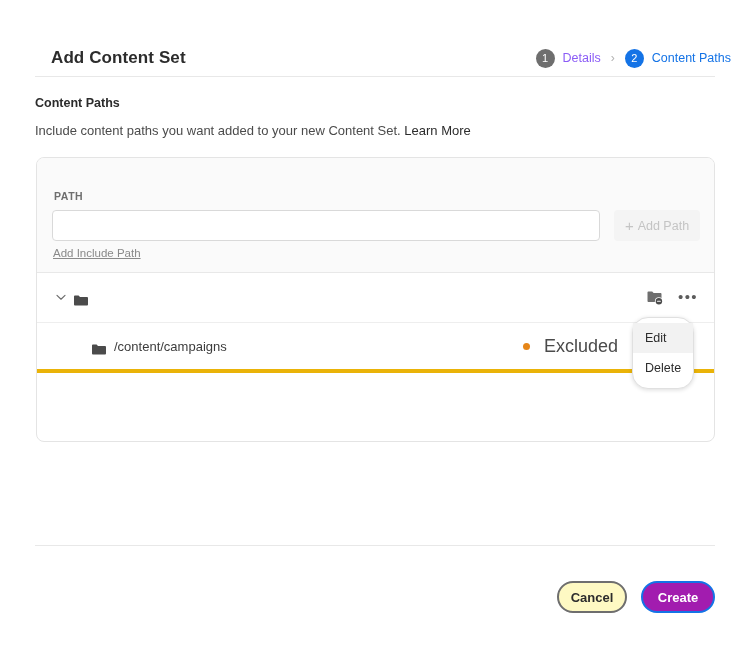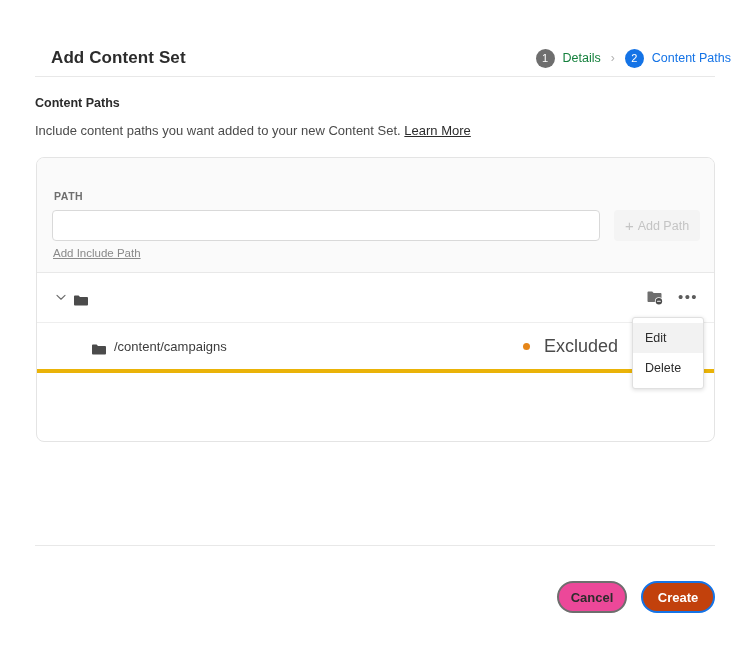--- a/index.html
+++ b/index.html
@@ -62,21 +62,21 @@
     justify-content: center;
     font-size: 11px;
     color: #ffffff;
     line-height: 1;
     font-weight: normal;
   }
 
   .step-circle.inactive { background: #6e6e6e; }
   .step-circle.active   { background: #1473e6; }
 
-  .step-label { font-size: 12.5px; color: #15803d; }
+  .step-label { font-size: 12.5px; color: #8b5cf6; }
   .step-label.active { color: #1473e6; }
 
   .step-sep {
     font-size: 12px;
     color: #b3b3b3;
     margin: 0 1px;
     line-height: 1;
   }
 
   .header-rule {
@@ -102,21 +102,20 @@
     position: absolute;
     left: 35px;
     top: 123px;
     font-size: 13px;
     color: #4b4b4b;
     white-space: nowrap;
   }
 
   .learn-more {
     color: #2c2c2c;
-    text-decoration: underline;
     cursor: pointer;
   }
 
   
   .card {
     position: absolute;
     left: 36px;
     top: 157px;
     width: 679px;
     height: 285px;
@@ -272,23 +271,23 @@
     cursor: pointer;
     line-height: 1;
     padding-bottom: 4px;
   }
 
   
   .menu {
     position: absolute;
     left: 632px;
     top: 317px;
-    width: 72px;
+    width: 62px;
     border: 1px solid #e0e0e0;
-    border-radius: 3px;
+    border-radius: 16px;
     background: #ffffff;
     box-shadow: 0 1px 4px rgba(0,0,0,0.14);
     padding: 5px 0;
     z-index: 20;
   }
 
   .menu-item {
     height: 30px;
     display: flex;
     align-items: center;
@@ -326,28 +325,28 @@
     font-size: 13px;
     font-weight: bold;
     cursor: pointer;
     display: flex;
     align-items: center;
     justify-content: center;
   }
 
   .btn-cancel {
     width: 70px;
-    background: #ec4899;
+    background: #fef9c3;
     border: 2px solid #6e6e6e;
     color: #2c2c2c;
   }
 
   .btn-create {
     width: 74px;
-    background: #c2410c;
+    background: #a21caf;
     border: 2px solid #1473e6;
     color: #ffffff;
   }
 </style>
 </head>
 <body>
 
 <div class="page">
 
   <div class="header">

